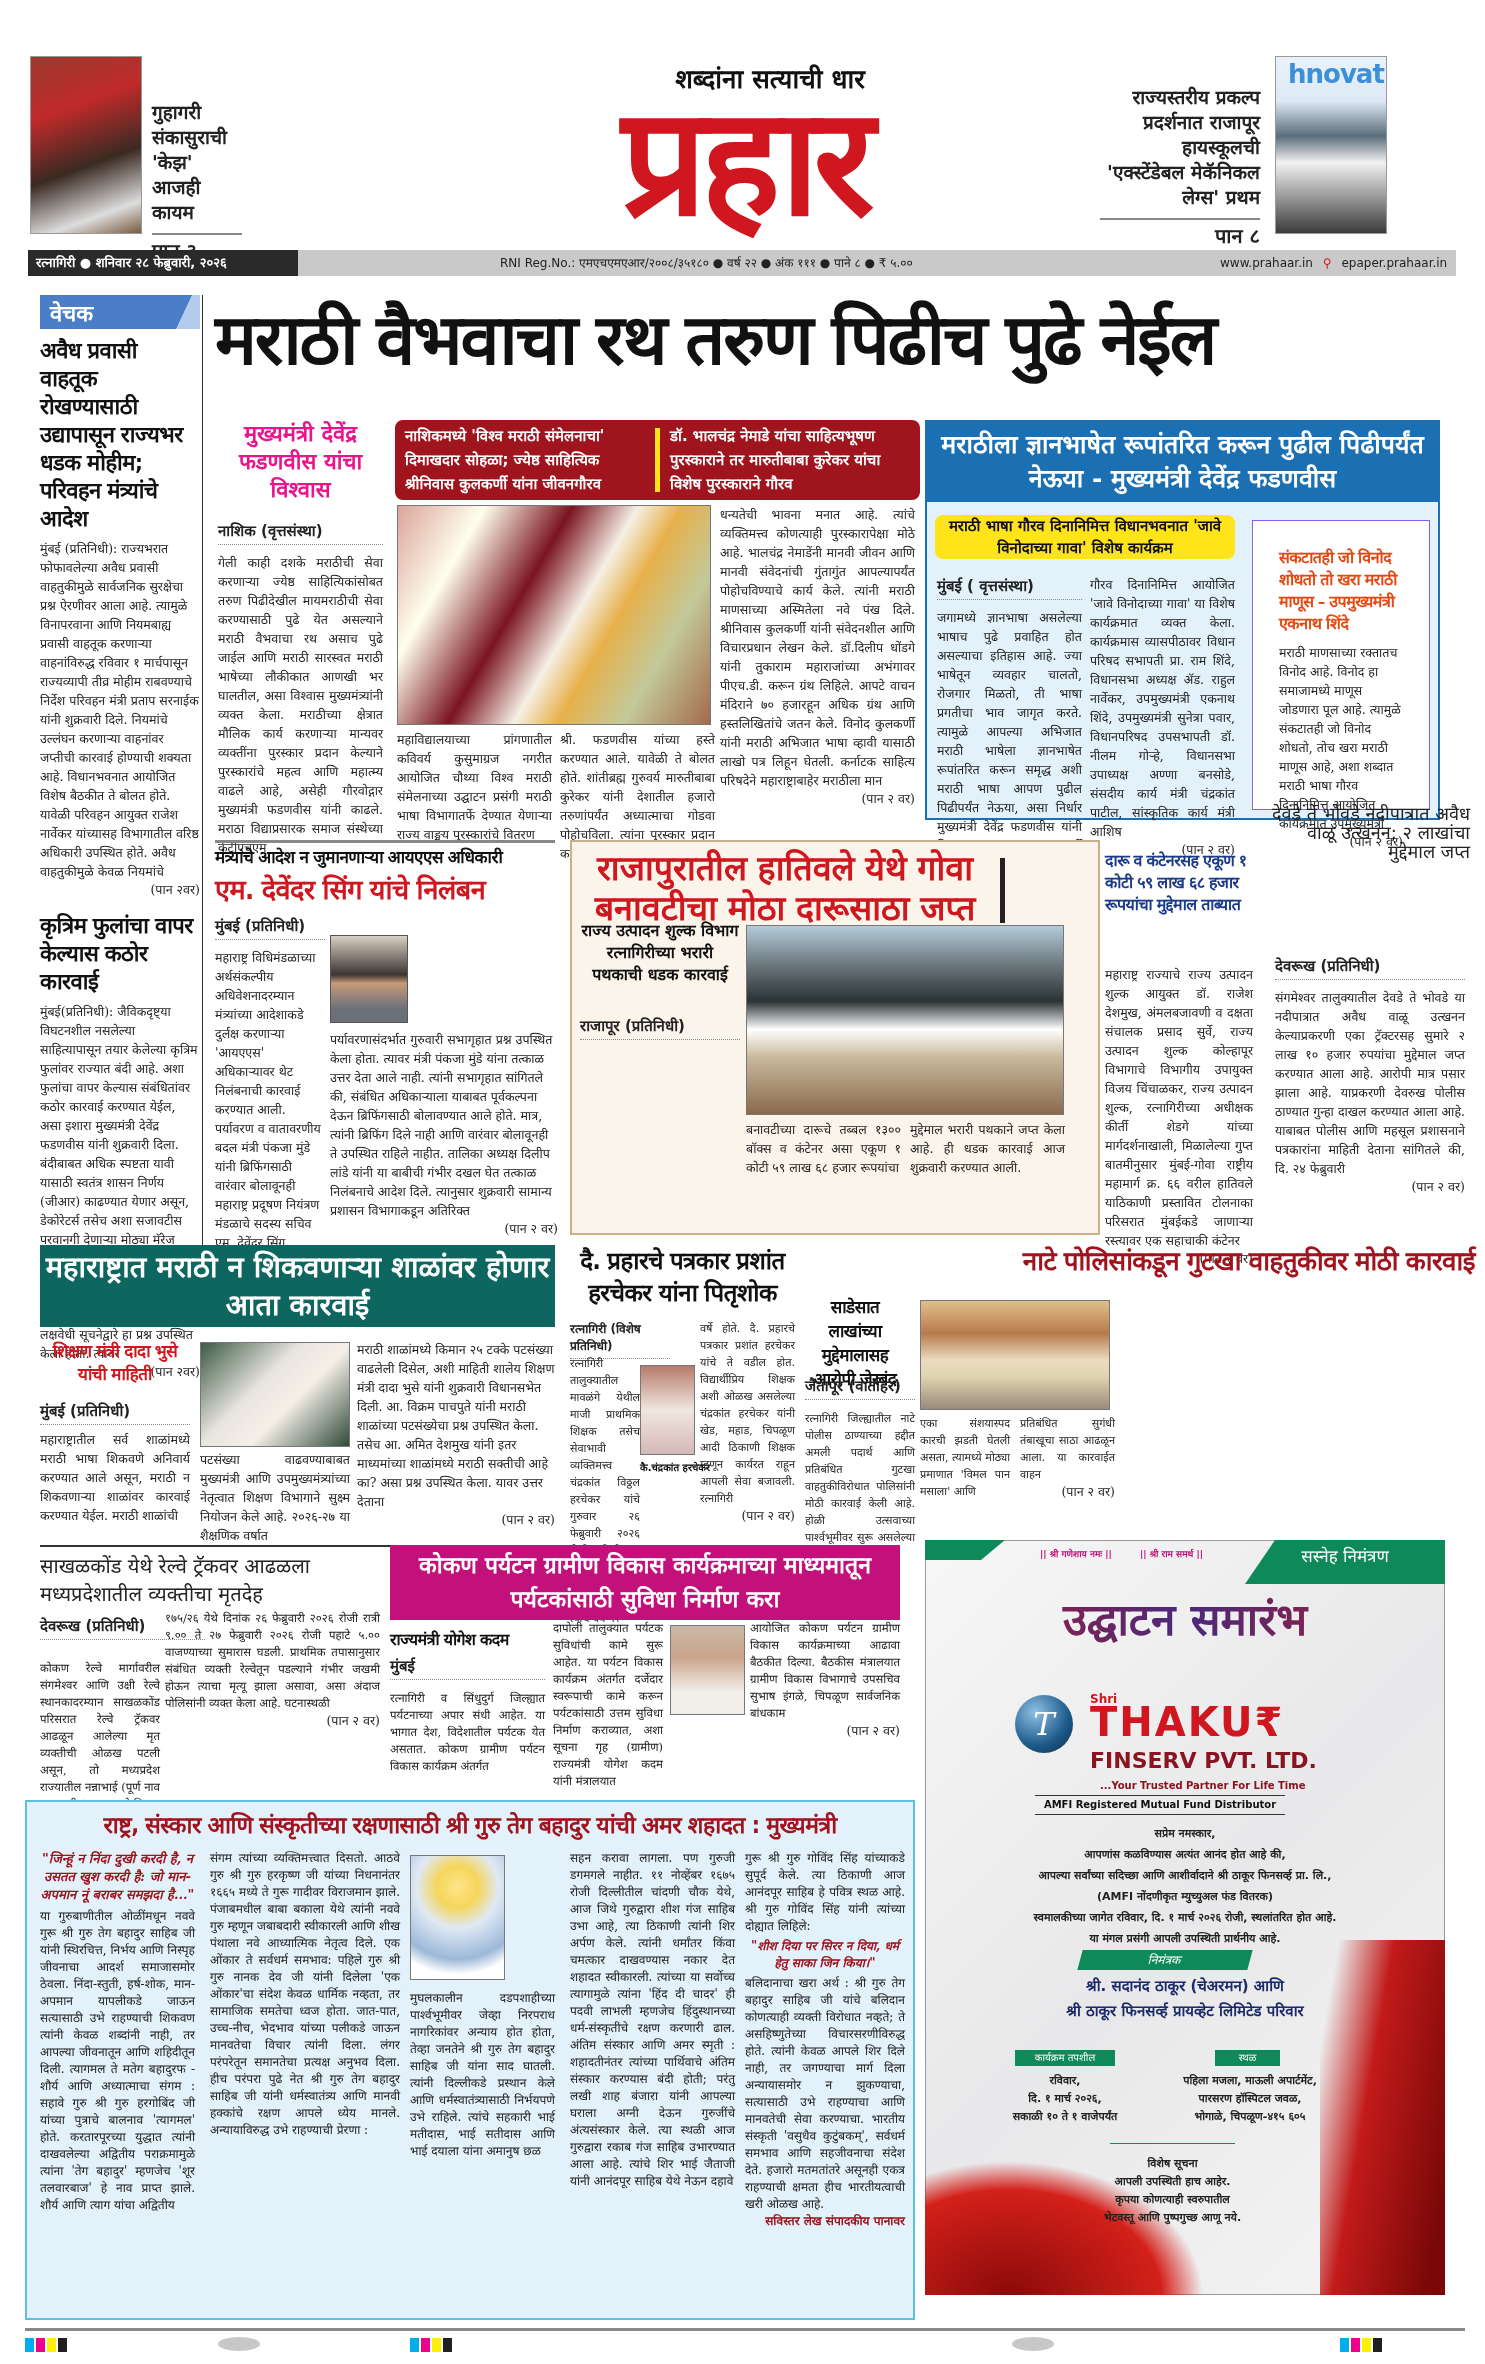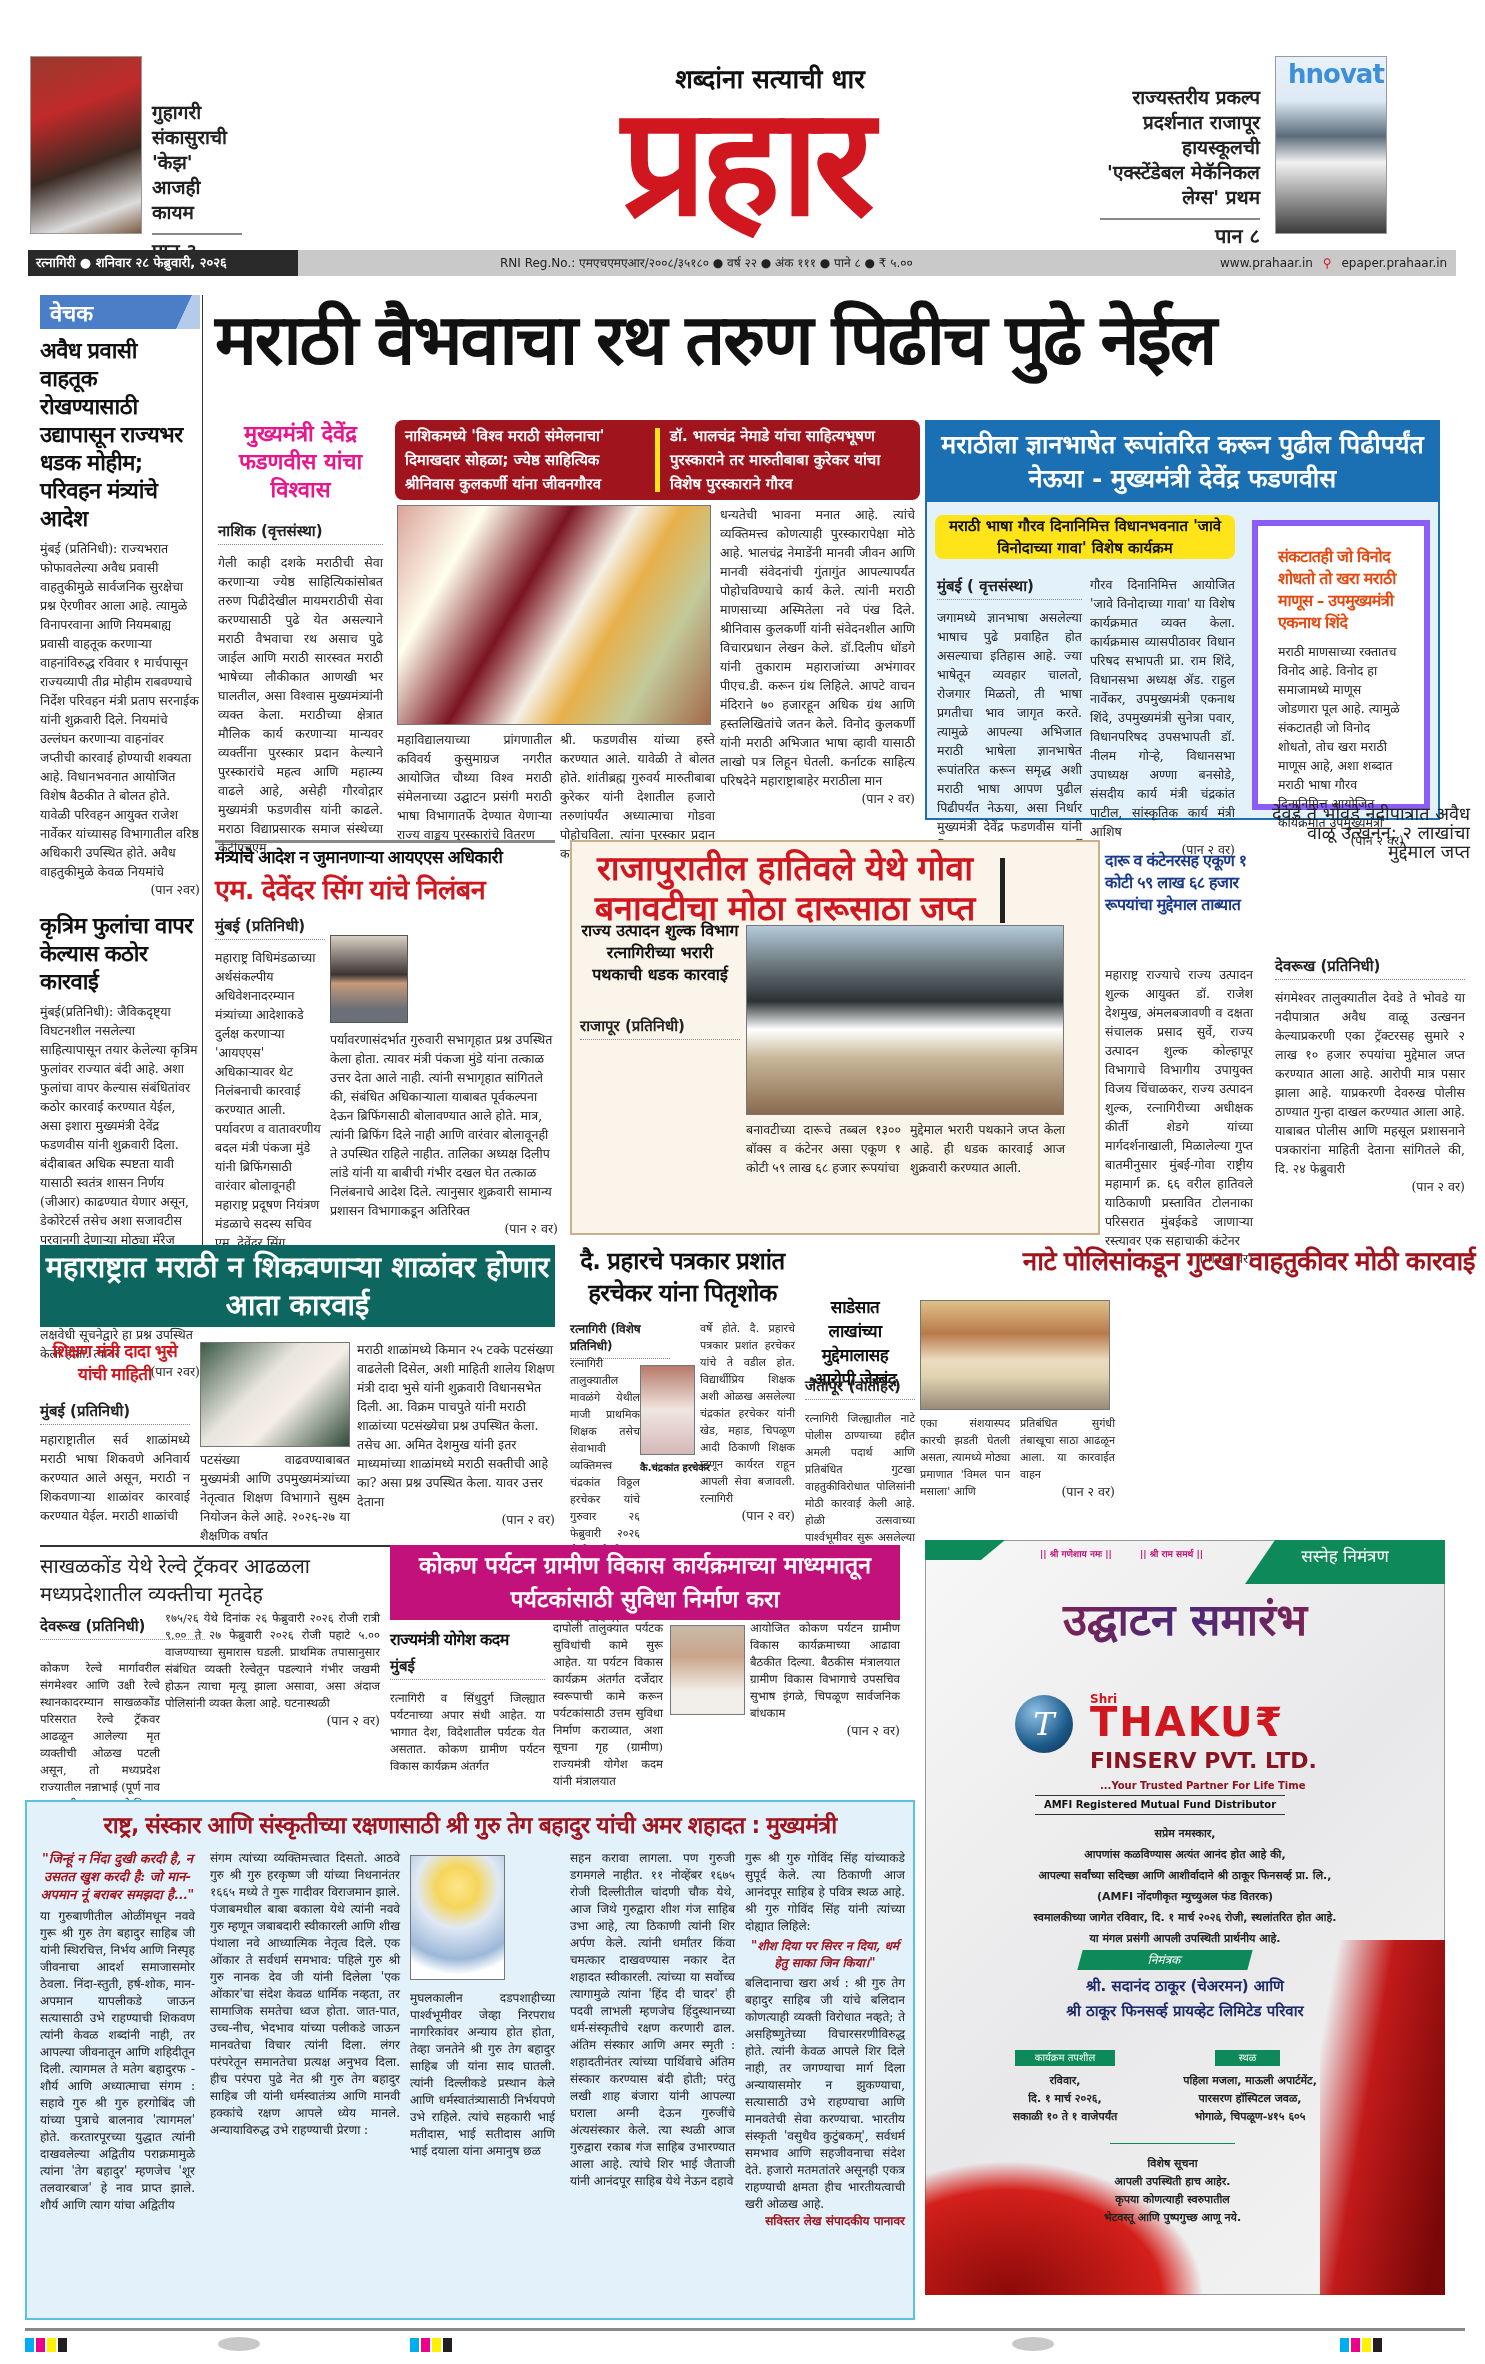--- a/index.html
+++ b/index.html
@@ -42,21 +42,21 @@
 #nashik-photo{left:397px;top:505px;width:314px;height:220px;background:linear-gradient(120deg,#dba49a,#ffe 20%,#7a1420 40%,#f5f0e5 55%,#e7b04a 65%,#c3c99a 80%,#a36a4a);border:1px solid #777}
 #nashik-col2{left:397px;top:730px;width:155px}
 #nashik-col3{left:560px;top:730px;width:155px}
 #nashik-col4{left:720px;top:505px;width:195px}
 
 #blue-box{left:925px;top:420px;width:515px;height:400px;background:#e3f1fb;border:2px solid #1b6fb3}
 #blue-head{background:#1b6fb3;color:#fff;font-weight:bold;font-size:25px;line-height:34px;padding:6px 10px;text-align:center}
 #yellow-tag{left:935px;top:515px;width:300px;background:#ffe41a;border-radius:8px;text-align:center;font-weight:bold;font-size:15px;line-height:22px;}
 #blue-col1{left:937px;top:575px;width:145px}
 #blue-col2{left:1090px;top:575px;width:145px}
-#shinde-box{left:1252px;top:520px;width:178px;height:290px;background:#fff;border:6px solid #8b5cf6;padding:20px}
+#shinde-box{left:1252px;top:520px;width:178px;height:290px;background:#fff;border:1px solid #8b5cf6;padding:26px}
 #shinde-head{color:#e24a12;font-weight:bold;font-size:16px;line-height:22px;margin-bottom:8px}
 
 #ias-rule{left:215px;top:840px;width:340px;height:3px}
 #ias-kicker{left:215px;top:845px;width:345px;font-weight:bold;font-size:17px;text-align:left}
 #ias-head{left:215px;top:872px;width:345px;color:#d0161e;font-weight:bold;font-size:27px;line-height:36px;letter-spacing:-0.5px}
 #ias-col1{left:215px;top:915px;width:110px}
 #ias-photo{left:330px;top:935px;width:78px;height:88px;background:linear-gradient(180deg,#d9cfc2,#3b3534 45%,#c79a7a 55%,#6b6f78 85%);border:1px solid #555}
 #ias-col2{left:412px;top:935px;width:148px}
 
 #rajapur-box{left:570px;top:840px;width:530px;height:395px;background:#fbf4ea;border:2px solid #c8b08a}

